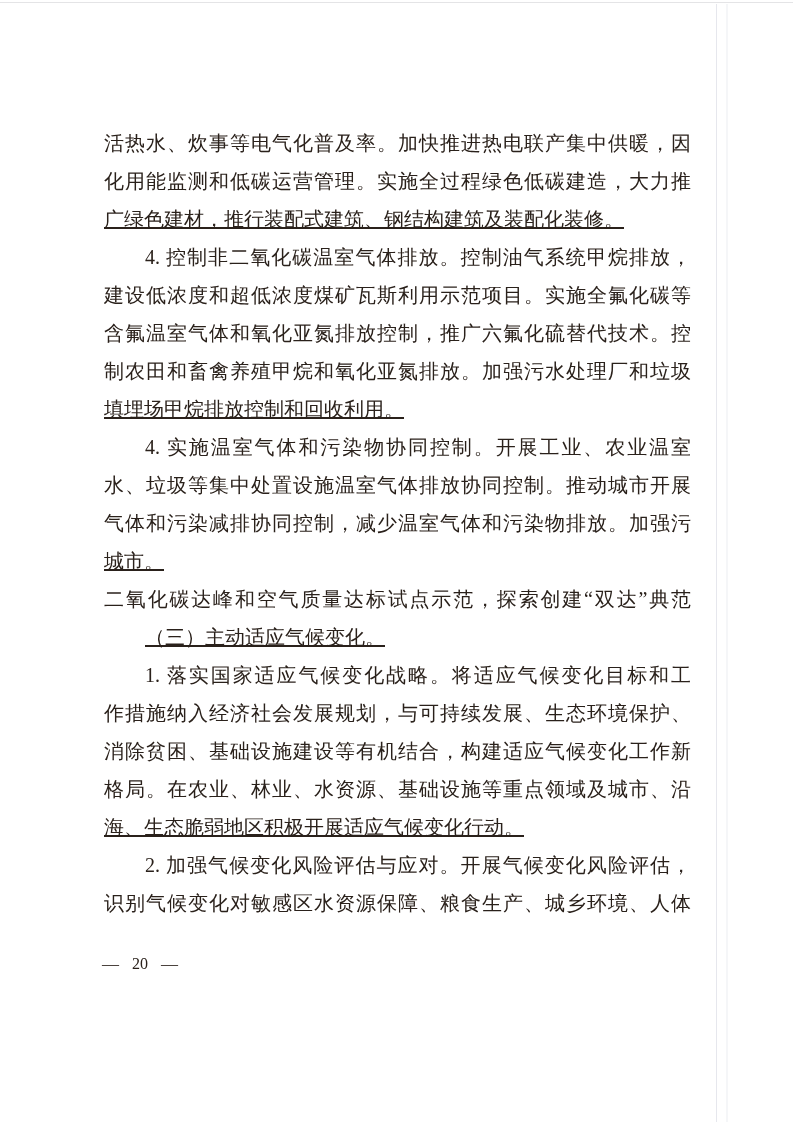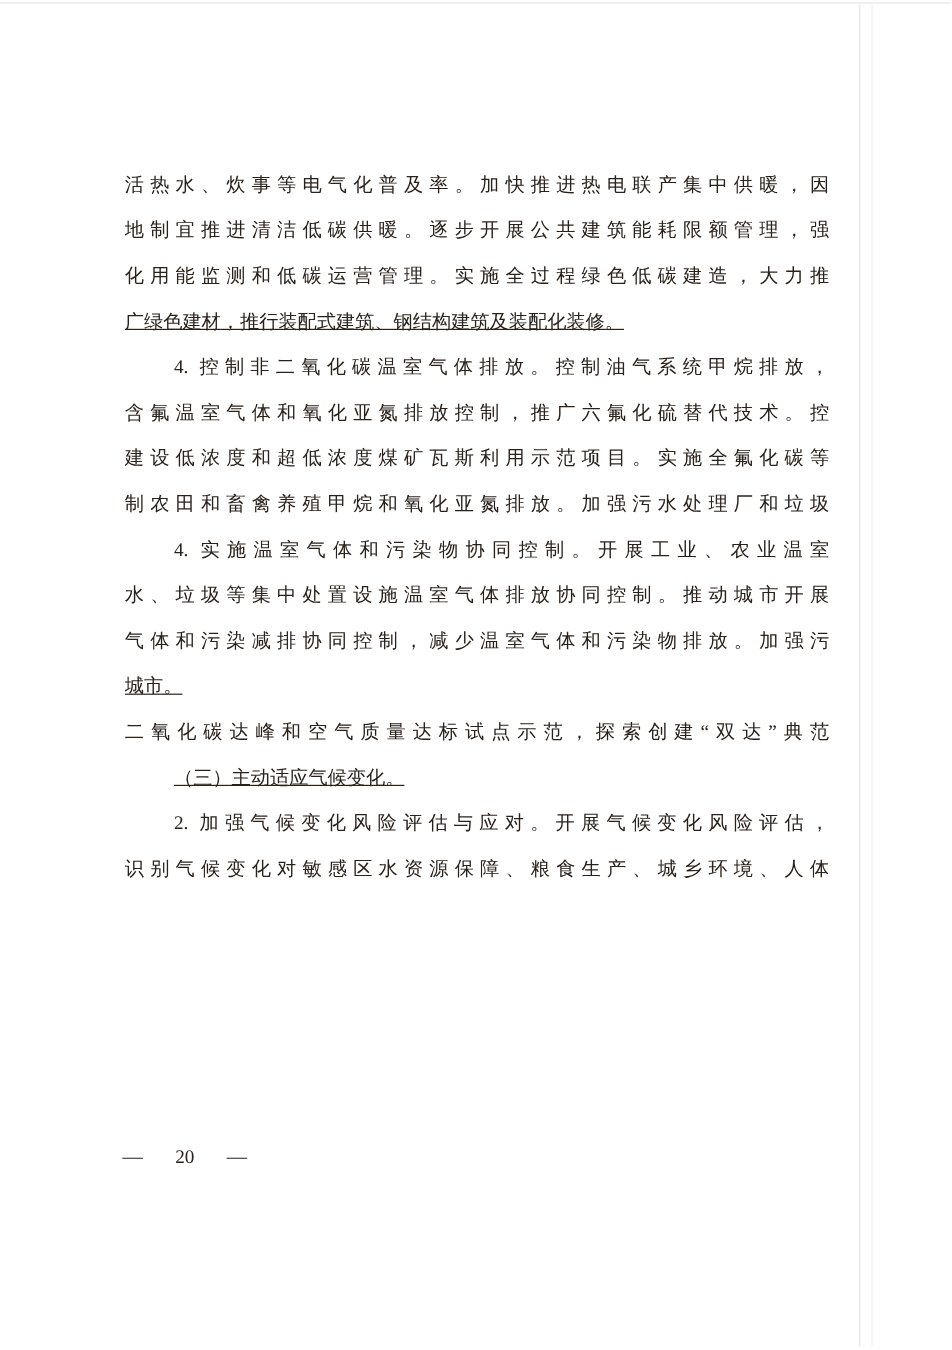--- a/index.html
+++ b/index.html
@@ -31,23 +31,23 @@
   }
   .scan-v2 {
     position: absolute;
     left: 726px; top: 4px;
     width: 2px; height: 1118px;
     background: rgba(160,165,190,0.10);
   }
   .body-text {
     position: absolute;
     left: 104px;
-    top: 136px;
+    top: 124px;
     width: 587px;
-    font-size: 16px;
+    font-size: 20px;
   }
   .line {
     height: 38px;
     line-height: 38px;
     overflow: hidden;
     text-align: justify;
     text-align-last: justify;
     text-justify: inter-character;
   }
   .line.last {
@@ -61,61 +61,68 @@
   .page-footer {
     position: absolute;
     left: 102px;
     top: 952px;
     font-size: 17px;
     line-height: 24px;
     white-space: nowrap;
   }
   .page-footer .num {
     display: inline-block;
-    margin: 0 27px;
+    margin: 0 13px;
     font-size: 16px;
   }
 </style>
 </head>
 <body>
 
 <div class="page">
 
   <div class="scan-top"></div>
   <div class="scan-v1"></div>
   <div class="scan-v2"></div>
 
   <div class="body-text">
 
     <div class="para">
       <div class="line">活热水、炊事等电气化普及率。加快推进热电联产集中供暖，因</div>
-      <div class="line">地制宜推进清洁低碳供暖。逐步开展公共建筑能耗限额管理，强</div>
       <div class="line">化用能监测和低碳运营管理。实施全过程绿色低碳建造，大力推</div>
       <div class="line last">广绿色建材，推行装配式建筑、钢结构建筑及装配化装修。</div>
     </div>
 
     <div class="para">
       <div class="line ind">4. 控制非二氧化碳温室气体排放。控制油气系统甲烷排放，</div>
+      <div class="line">建设低浓度和超低浓度煤矿瓦斯利用示范项目。实施全氟化碳等</div>
       <div class="line">含氟温室气体和氧化亚氮排放控制，推广六氟化硫替代技术。控</div>
-      <div class="line">建设低浓度和超低浓度煤矿瓦斯利用示范项目。实施全氟化碳等</div>
       <div class="line">制农田和畜禽养殖甲烷和氧化亚氮排放。加强污水处理厂和垃圾</div>
+      <div class="line last">填埋场甲烷排放控制和回收利用。</div>
     </div>
 
     <div class="para">
       <div class="line ind">4. 实施温室气体和污染物协同控制。开展工业、农业温室</div>
       <div class="line">水、垃圾等集中处置设施温室气体排放协同控制。推动城市开展</div>
       <div class="line">气体和污染减排协同控制，减少温室气体和污染物排放。加强污</div>
       <div class="line last">城市。</div>
       <div class="line">二氧化碳达峰和空气质量达标试点示范，探索创建“双达”典范</div>
     </div>
 
     <div class="para">
       <div class="line ind last">（三）主动适应气候变化。</div>
     </div>
 
+    <div class="para">
+      <div class="line ind">1. 落实国家适应气候变化战略。将适应气候变化目标和工</div>
+      <div class="line">作措施纳入经济社会发展规划，与可持续发展、生态环境保护、</div>
+      <div class="line">消除贫困、基础设施建设等有机结合，构建适应气候变化工作新</div>
+      <div class="line">格局。在农业、林业、水资源、基础设施等重点领域及城市、沿</div>
+      <div class="line last">海、生态脆弱地区积极开展适应气候变化行动。</div>
+    </div>
 
     <div class="para">
       <div class="line ind">2. 加强气候变化风险评估与应对。开展气候变化风险评估，</div>
       <div class="line">识别气候变化对敏感区水资源保障、粮食生产、城乡环境、人体</div>
     </div>
 
   </div>
 
   <div class="page-footer">
     <span class="dash">—</span><span class="num">20</span><span class="dash">—</span>

